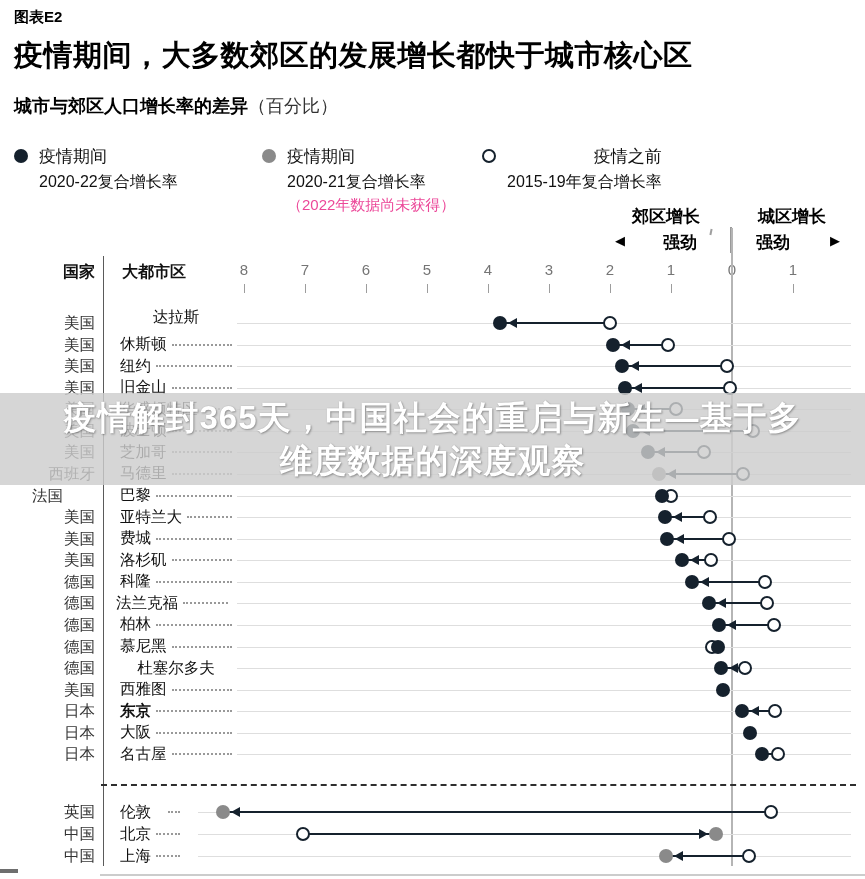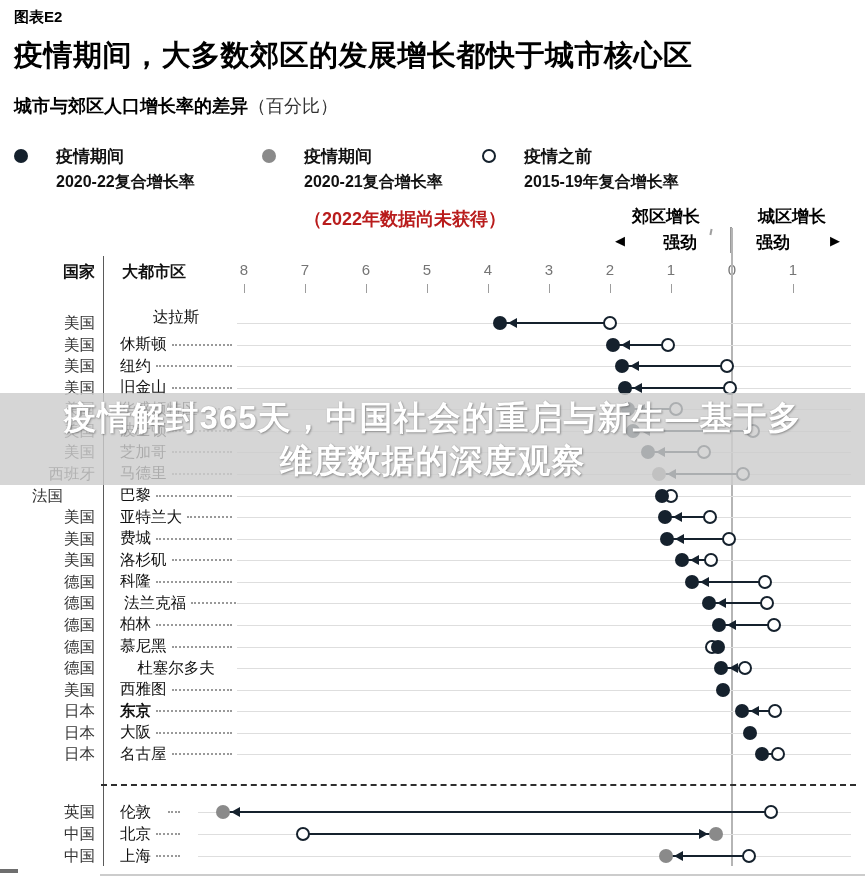--- a/index.html
+++ b/index.html
@@ -8,28 +8,28 @@
     font-family:"Liberation Sans","DejaVu Sans",sans-serif;color:#111;
   }
   .abs{position:absolute;}
   
   #hdr-tag{left:14px;top:8px;font-size:15px;font-weight:700;color:#000;}
   #title{left:14px;top:36px;width:845px;font-size:29px;font-weight:700;color:#000;letter-spacing:0.5px;}
   #subtitle{left:14px;top:94px;font-size:18px;color:#000;}
   #subtitle .unit{font-weight:400;color:#333;}
   #subtitle .main{font-weight:700;}
   
-  .leg{position:absolute;display:flex;gap:28px;top:145px;font-weight:bold;}
+  .leg{position:absolute;display:flex;gap:11px;top:145px;}
   .leg-icon{width:14px;height:14px;border-radius:50%;margin-top:4px;flex:0 0 14px;}
   .leg-icon.navy{background:#15212d;}
   .leg-icon.gray{background:#8a8a8a;}
   .leg-icon.open{background:#fff;border:2.5px solid #15212d;box-sizing:border-box;}
   .leg .l1{font-size:17px;color:#111;}
   .leg .l2{font-size:16px;color:#111;margin-top:4px;}
-  .leg .l3{font-size:18px;color:#b91c1c;margin-top:14px;}
+  .leg .l3{font-size:15px;color:#ec4899;margin-top:3px;}
   
   .dirhdr{font-size:17px;font-weight:700;color:#000;transform:translateX(-50%);white-space:nowrap;}
   .dirstrong{font-size:17px;font-weight:700;color:#000;transform:translateX(-50%);white-space:nowrap;}
   .dirarrow{font-size:13px;color:#000;}
   #strong-divider{left:730px;top:227px;width:2px;height:26px;background:#9a9a9a;}
   #tiny-tick{left:710px;top:229px;width:2px;height:6px;background:#9f9f9f;transform:rotate(12deg);}
   
   #col-country{left:20px;top:262px;width:75px;text-align:right;font-size:16px;font-weight:700;}
   #col-metro{left:122px;top:262px;font-size:16px;font-weight:700;}
   .ticklabel{position:absolute;top:261px;width:26px;margin-left:-13px;text-align:center;font-size:15px;color:#757575;}
@@ -76,21 +76,21 @@
   </span>
 </div>
 <div class="leg" style="left:262px;">
   <span class="leg-icon gray"></span>
   <span>
     <div class="l1">疫情期间</div>
     <div class="l2">2020-21复合增长率</div>
     <div class="l3">（2022年数据尚未获得）</div>
   </span>
 </div>
-<div class="leg" style="left:482px;">
+<div class="leg" style="left:482px;text-align:right;">
   <span class="leg-icon open"></span>
   <span>
     <div class="l1">疫情之前</div>
     <div class="l2">2015-19年复合增长率</div>
   </span>
 </div>
 
 <div class="abs dirhdr" style="left:666px;top:205px;">郊区增长</div>
 <div class="abs dirhdr" style="left:792px;top:205px;">城区增长</div>
 <div class="abs dirstrong" style="left:680px;top:231px;">强劲</div>
@@ -252,21 +252,21 @@
     <div class="citywrap" style="position: absolute; left: 120px; top: 571.84px; width: 112px;">
       <span>科隆</span>
       <span class="leader"></span>
     </div>
     <div class="gridline" style="position: absolute; left: 237px; top: 581.84px; width: 614px;"></div>
     <div class="connector" style="position: absolute; left: 691.74px; top: 580.84px; width: 73.2px;"></div>
     <div class="arrow left" style="position: absolute; left: 699.74px; top: 576.84px;"></div>
     <div class="circle" style="position: absolute; left: 757.94px; top: 574.84px;"></div>
     <div class="dot" style="position: absolute; left: 684.74px; top: 574.84px;"></div>
     <div class="country" style="position: absolute; left: 0px; top: 593.41px;">德国</div>
-    <div class="citywrap" style="position: absolute; left: 124px; top: 593.41px; width: 112px;">
+    <div class="citywrap" style="position: absolute; left: 116px; top: 593.41px; width: 112px;">
       <span>法兰克福</span>
       <span class="leader"></span>
     </div>
     <div class="gridline" style="position: absolute; left: 237px; top: 603.41px; width: 614px;"></div>
     <div class="connector" style="position: absolute; left: 708.82px; top: 602.41px; width: 57.95px;"></div>
     <div class="arrow left" style="position: absolute; left: 716.82px; top: 598.41px;"></div>
     <div class="circle" style="position: absolute; left: 759.77px; top: 596.41px;"></div>
     <div class="dot" style="position: absolute; left: 701.82px; top: 596.41px;"></div>
     <div class="country" style="position: absolute; left: 0px; top: 614.98px;">德国</div>
     <div class="citywrap" style="position: absolute; left: 120px; top: 614.98px; width: 112px;">

